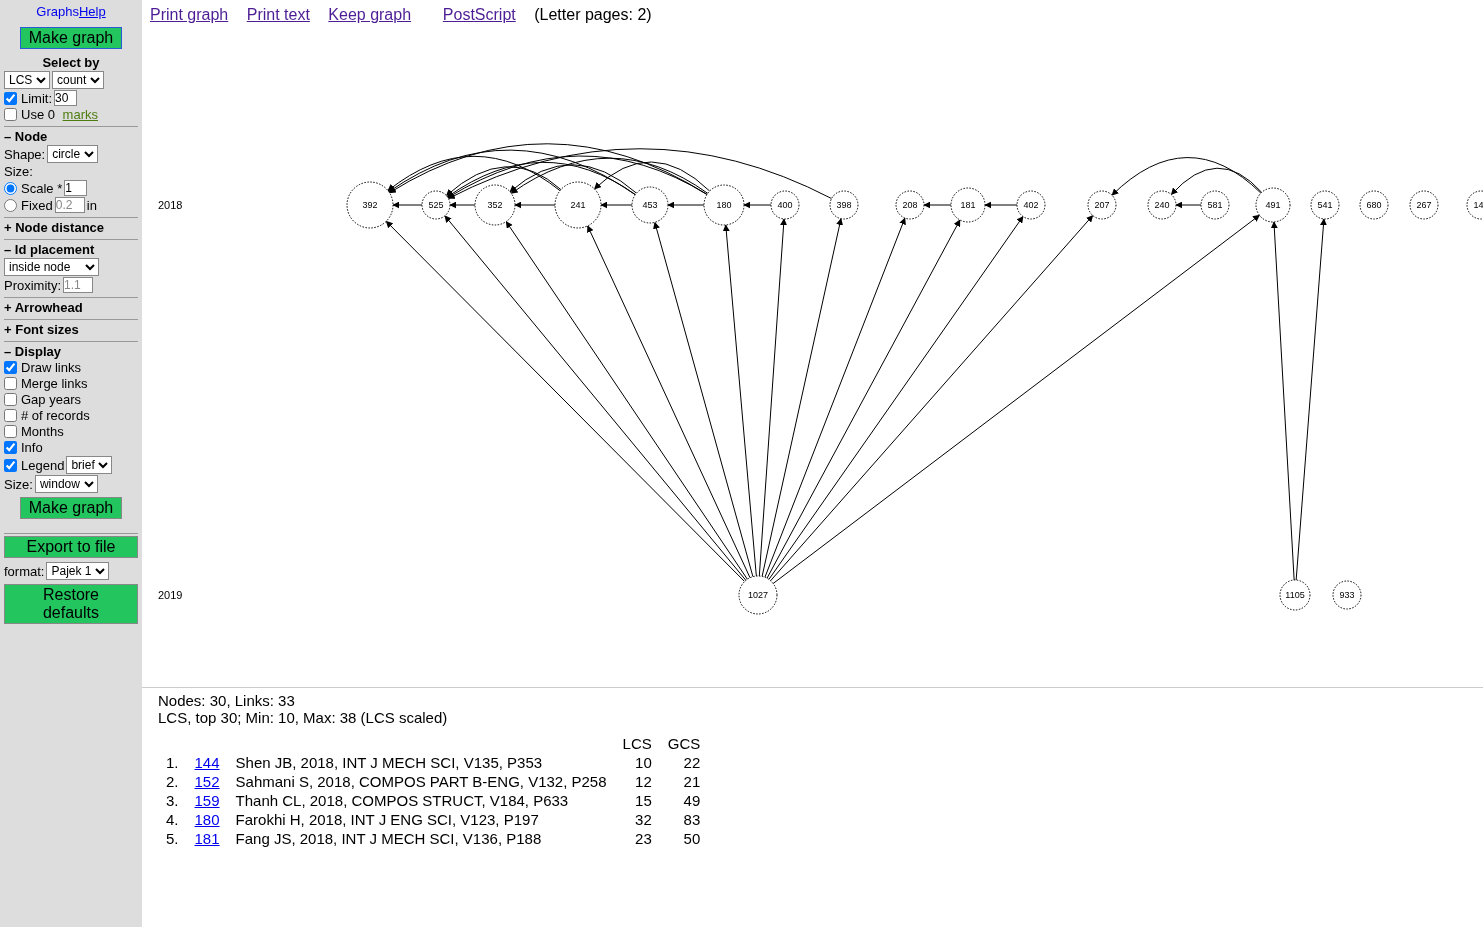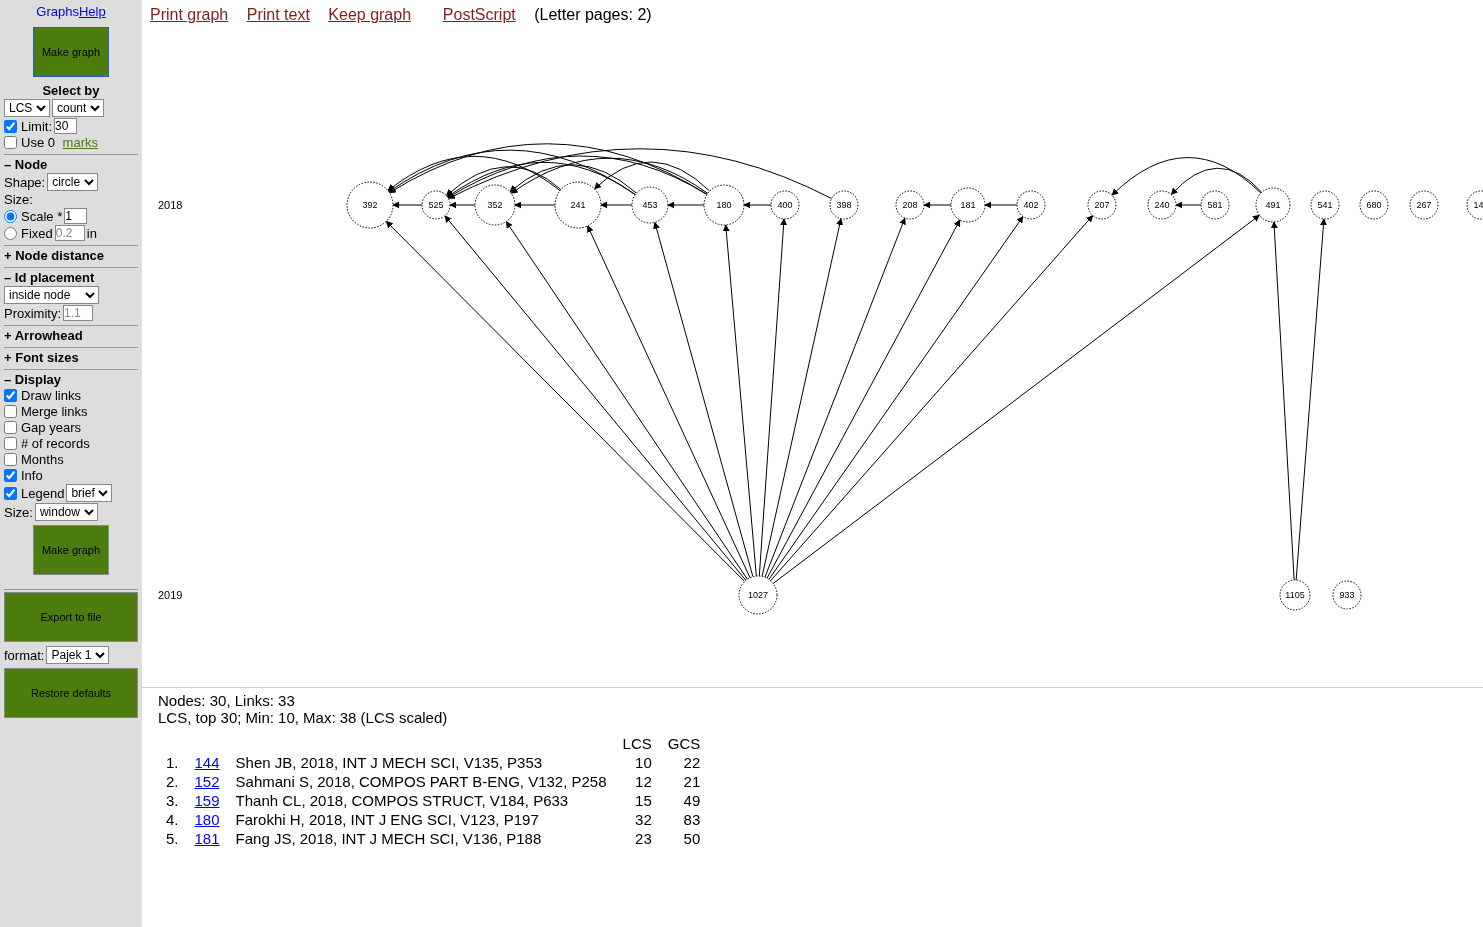--- a/index.html
+++ b/index.html
@@ -1,33 +1,33 @@
 <!DOCTYPE html>
 <html><head>
 <meta charset="utf-8">
 <style>
 * { box-sizing: border-box; margin: 0; padding: 0; }
 body { font-family: Arial, sans-serif; font-size: 13px; display: flex; height: 927px; width: 1483px; overflow: hidden; }
 .sidebar { width: 142px; background: #ddd; padding: 2px 4px; font-size: 13px; }
 .sidebar-header { display: flex; justify-content: center; align-items: center; padding: 2px 0 4px; }
 .sidebar-header .title { color: #00e; }
 .sidebar-header .help { color: #00e; text-decoration: underline; font-size: 13px; }
-.btn { background: #4d7c0f; border: 1px solid #888; padding: 18px 8px; font-size: 11px; cursor: pointer; }
+.btn { background: #22c55e; border: 1px solid #888; padding: 1px 8px; font-size: 16px; cursor: pointer; }
 .btn-highlight { border: 1.5px solid #2b5cd8; }
 .btn-row { text-align: center; margin: 4px 0; }
 .section-title { font-weight: bold; margin-top: 6px; }
 .row { display: flex; align-items: center; gap: 2px; margin: 1px 0; flex-wrap: wrap; }
 select, input[type=text] { font-size: 12px; background: #fff; border: 1px solid #888; }
 input[type=text].tiny { width: 23px; }
 input[type=checkbox], input[type=radio] { margin-right: 2px; }
 a.link { color: #4d7c0f; text-decoration: underline; }
 .hr-sec { border-top: 1px solid #999; margin-top: 4px; padding-top: 2px; }
 .main { flex: 1; display: flex; flex-direction: column; overflow: hidden; }
 .topbar { padding: 6px 8px; font-size: 16px; color: #000; }
-.topbar a { color: #7f1d1d; text-decoration: underline; margin-right: 14px; font-size: 16px; }
+.topbar a { color: #4c1d95; text-decoration: underline; margin-right: 14px; font-size: 16px; }
 .graph-area { flex: 1; background: #fff; position: relative; overflow: hidden; }
 .info-area { background: #fff; padding: 4px 16px; font-size: 15px; overflow: auto; height: 240px; border-top: 1px solid #ccc; }
 .records { margin-top: 8px; }
 .records table { border-collapse: collapse; }
 .records td { padding: 1px 8px; vertical-align: top; }
 .records td.num { text-align: right; }
 .records .recid { color: #00e; text-decoration: underline; }
 .hdrcell { font-size: 15px; }
 svg text { font-family: Arial, sans-serif; }
 .yearlabel { font-size: 11px; }

